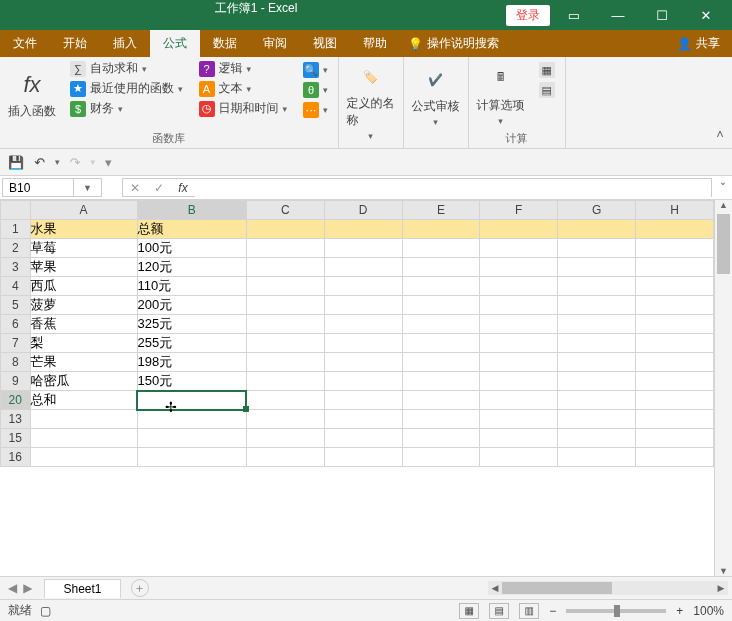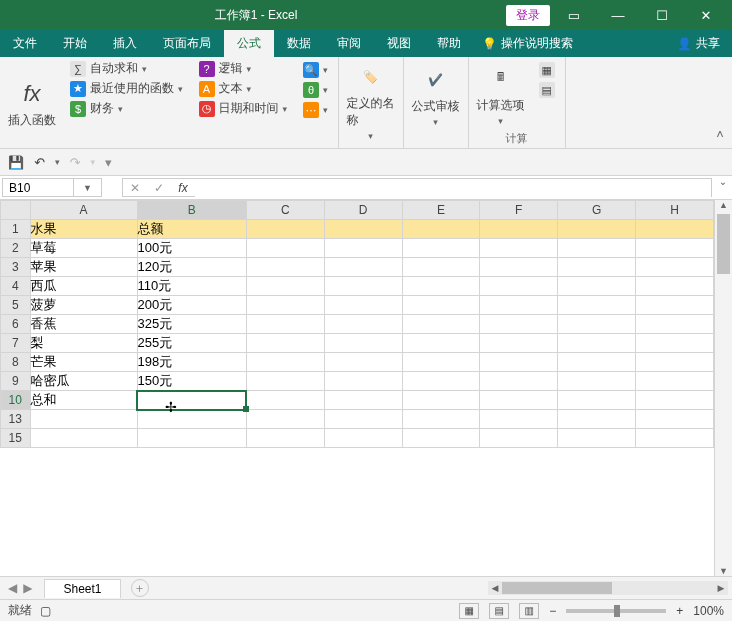--- a/index.html
+++ b/index.html
@@ -1,22 +1,22 @@
 <!DOCTYPE html>
 <html><head>
 <meta charset="utf-8">
 <style>
   * { box-sizing: border-box; margin: 0; padding: 0; font-family: "Microsoft YaHei", "Segoe UI", sans-serif; }
   body { background: #fff; width: 732px; height: 621px; overflow: hidden; display: flex; flex-direction: column; }
-  .titlebar { background: #217346; color: #fff; height: 30px; display: flex; align-items: center; padding: 0 6px; font-size: 12px; }
+  .titlebar { background: #217346; color: #fff; height: 30px; display: flex; padding: 0 6px; font-size: 12px; }
   .title-center { flex: 1; text-align: center; }
   .title-right { display: flex; gap: 4px; align-items: center; }
-  .login-btn { background: #fff; color: #a21caf; padding: 2px 10px; border-radius: 2px; font-size: 12px; }
+  .login-btn { background: #fff; color: #ef4444; padding: 2px 10px; border-radius: 2px; font-size: 12px; }
   .win-ctrl { width: 40px; text-align: center; font-size: 13px; }
-  .tabbar { background: #0f766e; display: flex; align-items: center; height: 27px; font-size: 12px; color: #fff; }
+  .tabbar { background: #a16207; display: flex; align-items: center; height: 27px; font-size: 12px; color: #fff; }
   .tab { padding: 5px 13px; cursor: pointer; }
   .tab.active { background: #f3f3f3; color: #217346; }
   .tab-search { display: flex; align-items: center; gap: 4px; margin-left: 8px; }
   .tab-share { margin-left: auto; padding: 0 12px; display: flex; align-items: center; gap: 4px; }
   .ribbon { background: #f3f3f3; border-bottom: 1px solid #d4d4d4; height: 92px; display: flex; font-size: 12px; color: #444; }
   .rgroup { border-right: 1px solid #d4d4d4; display: flex; flex-direction: column; padding: 2px 6px 0; }
   .rgroup-body { flex: 1; display: flex; gap: 8px; }
   .rgroup-label { text-align: center; font-size: 11px; color: #666; padding: 2px 0; }
   .big-btn { display: flex; flex-direction: column; align-items: center; justify-content: center; width: 52px; padding: 2px; gap: 2px; }
   .big-btn .icon-box { width: 32px; height: 32px; display: flex; align-items: center; justify-content: center; }
@@ -78,21 +78,20 @@
     <span class="win-ctrl">—</span>
     <span class="win-ctrl">☐</span>
     <span class="win-ctrl">✕</span>
   </div>
 </div>
 
 <div class="tabbar">
   <div class="tab">文件</div>
   <div class="tab">开始</div>
   <div class="tab">插入</div>
-  <div class="tab">页面布局</div>
   <div class="tab active">公式</div>
   <div class="tab">数据</div>
   <div class="tab">审阅</div>
   <div class="tab">视图</div>
   <div class="tab">帮助</div>
   <div class="tab-search">
     <span>💡</span>
     <span>操作说明搜索</span>
   </div>
   <div class="tab-share">
@@ -150,20 +149,21 @@
         <div class="small-btn">
             <span class="small-icon" style="background:#43a047;color:#fff;">θ</span>
             <span class="caret">▾</span>
           </div>
         <div class="small-btn">
             <span class="small-icon" style="background:#fb8c00;color:#fff;">⋯</span>
             <span class="caret">▾</span>
           </div>
       </div>
     </div>
+    <div class="rgroup-label">函数库</div>
   </div>
   <div class="rgroup">
     <div class="rgroup-body">
       <div class="big-btn">
         <div class="icon-box">🏷️</div>
         <span>定义的名称</span>
         <span class="caret">▾</span>
       </div>
     </div>
     <div class="rgroup-label">&nbsp;</div>
@@ -345,21 +345,21 @@
             <td class="cell">哈密瓜</td>
             <td class="cell">150元</td>
             <td class="cell"></td>
             <td class="cell"></td>
             <td class="cell"></td>
             <td class="cell"></td>
             <td class="cell"></td>
             <td class="cell"></td>
           </tr>
           <tr>
-            <th class="rowh sel">10</th>
+            <th class="rowh sel">20</th>
             <td class="cell">总和</td>
             <td class="cell sel-cell"></td>
             <td class="cell"></td>
             <td class="cell"></td>
             <td class="cell"></td>
             <td class="cell"></td>
             <td class="cell"></td>
             <td class="cell"></td>
           </tr>
           <tr>
@@ -368,20 +368,31 @@
             <td class="cell"></td>
             <td class="cell"></td>
             <td class="cell"></td>
             <td class="cell"></td>
             <td class="cell"></td>
             <td class="cell"></td>
             <td class="cell"></td>
           </tr>
           <tr>
             <th class="rowh">15</th>
+            <td class="cell"></td>
+            <td class="cell"></td>
+            <td class="cell"></td>
+            <td class="cell"></td>
+            <td class="cell"></td>
+            <td class="cell"></td>
+            <td class="cell"></td>
+            <td class="cell"></td>
+          </tr>
+          <tr>
+            <th class="rowh">16</th>
             <td class="cell"></td>
             <td class="cell"></td>
             <td class="cell"></td>
             <td class="cell"></td>
             <td class="cell"></td>
             <td class="cell"></td>
             <td class="cell"></td>
             <td class="cell"></td>
           </tr>
         </tbody>

